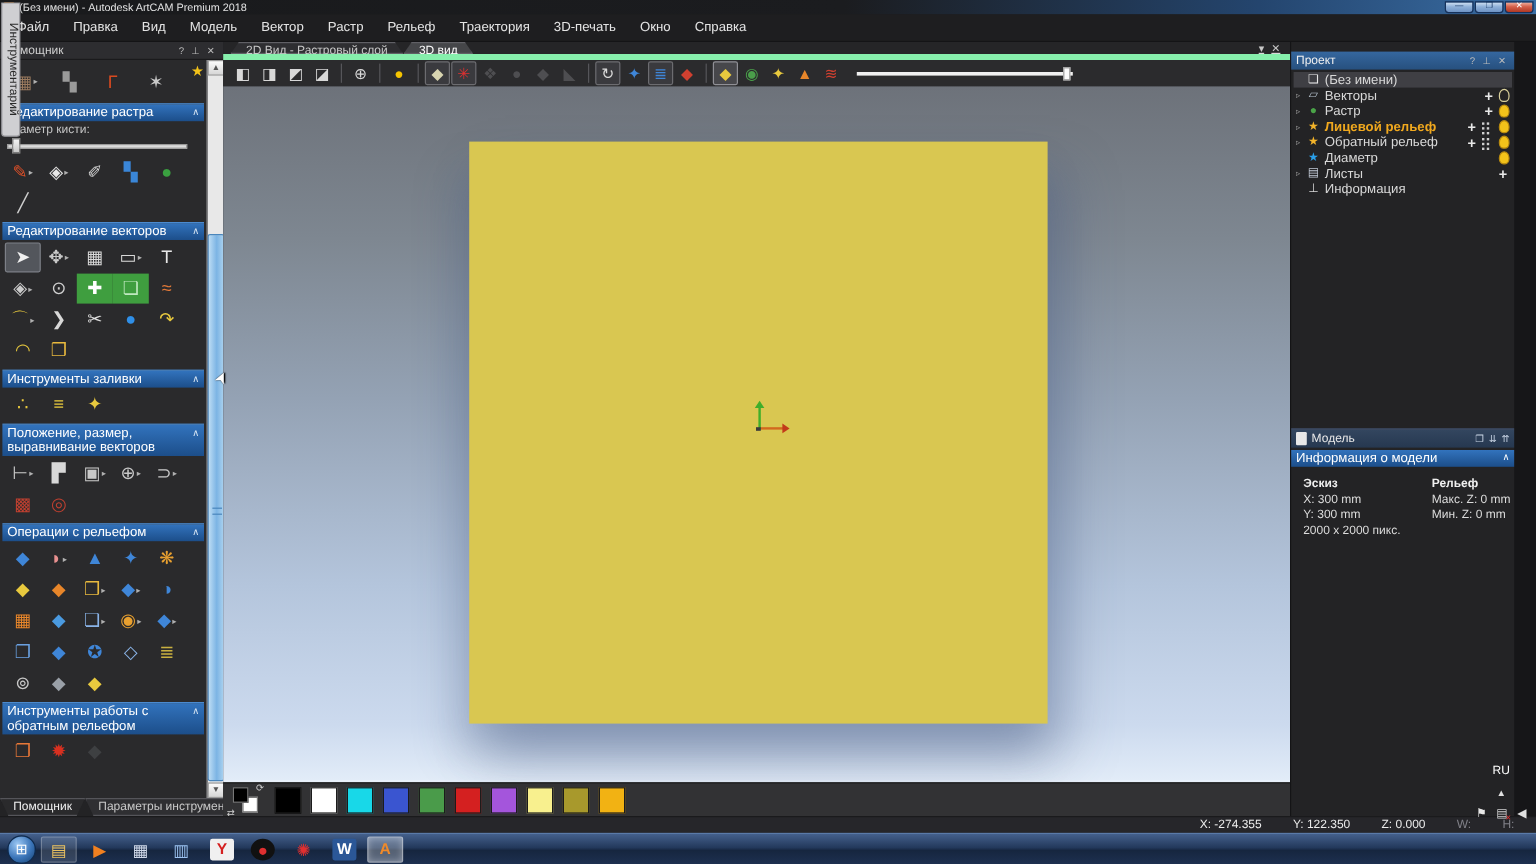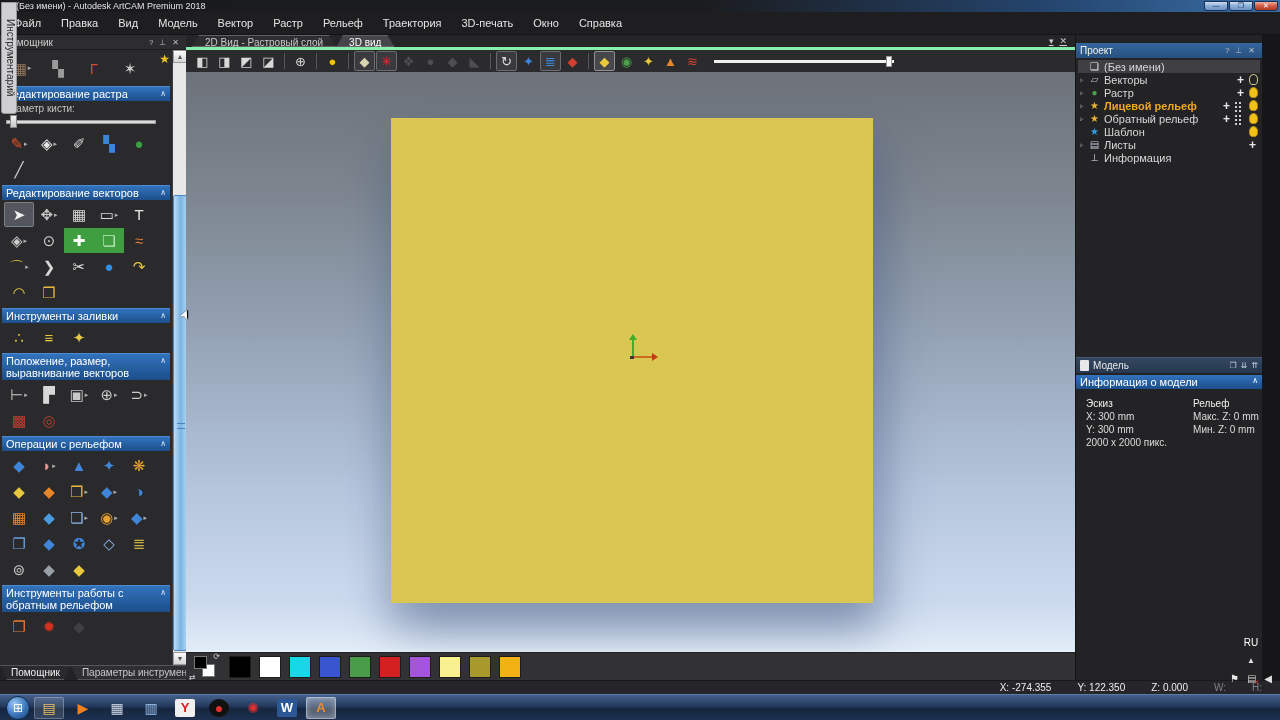--- a/index.html
+++ b/index.html
@@ -47,21 +47,21 @@
   .ascroll{position:absolute;right:0;top:15px;bottom:15px;width:14px;background:#e8e8e8;border-left:1px solid #3a3a3e;}
   .sbarrow{position:absolute;left:0;width:14px;height:13px;background:linear-gradient(#fbfbfb,#d6d6d6);border:1px solid #9a9a9a;color:#555;font-size:7px;text-align:center;line-height:12px;}
   .sbarrow.up{top:0;}
   .sbarrow.dn{bottom:0;}
   .sbthumb{position:absolute;left:0;width:14px;top:145px;bottom:14px;background:linear-gradient(90deg,#bcdcf4,#7cb4e4 55%,#a8d0ee);border:1px solid #4a86bc;border-radius:2px;}
   .sbthumb .grip{position:absolute;left:3px;top:50%;width:8px;height:6px;border-top:1px solid #4a86bc;border-bottom:1px solid #4a86bc;}
   .mouse-cursor{position:absolute;left:179px;top:307px;font-size:13px;color:#fff;text-shadow:0 0 1px #000,1px 1px 1px #000;transform:rotate(-65deg);z-index:50;}
 
   
   .main{position:absolute;left:186px;top:35px;width:889px;height:645px;background:#2b2b2d;}
-  .tabbar{position:absolute;left:0;top:0;width:100%;height:15px;background:#252527;display:flex;align-items:stretch;padding-left:6px;border-bottom:3px solid #86efac;text-decoration:underline;}
+  .tabbar{position:absolute;left:0;top:0;width:100%;height:15px;background:#252527;display:flex;align-items:stretch;padding-left:6px;border-bottom:5px solid #86efac;text-decoration:underline;}
   .ttab{padding:1px 12px 0 12px;font-size:10px;clip-path:polygon(7px 0,calc(100% - 7px) 0,100% 100%,0 100%);background:#2e2e31;color:#c8c8c8;border:1px solid #606065;white-space:nowrap;}
   .ttab.on{background:#454649;color:#ffffff;}
   .tabctl{margin-left:auto;display:flex;align-items:center;gap:6px;padding-right:8px;font-size:9px;color:#c8c8c8;}
   .toolbar{position:absolute;left:0;top:15px;width:100%;height:22px;display:flex;align-items:center;padding-left:6px;gap:1px;background:#2b2b2d;}
   .toolbar .tool{width:21px;height:20px;}
   .toolbar .tool .g{font-size:13px;}
   .tool.box{border:1px solid #6c6c70;background:#3a3a3e;border-radius:2px;}
   .toolbar .tool.sel{border:1px solid #909096;background:#47474b;}
   .vsep{width:1px;height:16px;background:#56565a;margin:0 4px;display:inline-block;}
   .tslider{position:relative;width:180px;height:12px;margin-left:10px;}
@@ -103,21 +103,21 @@
   .tgrid:before{content:"";position:absolute;left:1px;top:1px;width:2px;height:2px;background:#cfcfcf;
     box-shadow:4px 0 #cfcfcf,0 4px #cfcfcf,4px 4px #cfcfcf,0 8px #cfcfcf,4px 8px #cfcfcf;}
   .bulb{width:9px;height:11px;margin-left:3px;background:#f2c21a;border-radius:50% 50% 42% 42%;border:1px solid #b88a10;}
   .bulb.off{background:transparent;border:1px solid #d8cf9a;}
   .modelpanel{position:absolute;left:0;top:322px;width:100%;}
   .mphead{height:16px;background:linear-gradient(#33465f,#263850);display:flex;align-items:center;font-size:10px;color:#e8e8e8;padding:0 4px;border-top:1px solid #46597a;}
   .mpico{width:9px;height:11px;background:#e8e8e8;border-radius:1px;margin-right:4px;}
   .mpbtns{margin-left:auto;display:flex;gap:4px;font-size:8px;color:#c8d4e4;}
   .infohead{background:linear-gradient(#3273bd,#1c4e8a);color:#fff;font-size:11px;padding:1px 4px;display:flex;justify-content:space-between;margin-top:2px;}
   .infobody{display:flex;font-size:10px;color:#dcdcdc;padding:8px 0 0 10px;gap:26px;line-height:13px;}
-  .infocol .it{font-weight:normal;color:#f0f0f0;}
+  .infocol .it{font-weight:bold;color:#f0f0f0;}
 
   
   .redge{position:absolute;left:1262px;top:35px;width:18px;height:645px;background:#161618;}
   .vtab{position:absolute;left:1px;top:2px;width:16px;height:112px;background:#cfcfd2;color:#2a2a2a;font-size:10px;
     writing-mode:vertical-rl;text-align:center;border-radius:0 0 3px 3px;border:1px solid #9a9a9e;}
 
   
   .statusbar{position:absolute;left:0;top:680px;width:1280px;height:14px;background:#26262a;display:flex;align-items:center;justify-content:flex-end;font-size:10px;color:#ececec;gap:26px;padding-right:18px;border-top:1px solid #1a1a1c;}
   .statusbar .dim{color:#808088;}
 
@@ -633,21 +633,21 @@
         <span class="ticon" style="color: rgb(242, 179, 42);">★</span>
         <span class="tlabel">Обратный рельеф</span>
         <span class="tspace"></span>
         <span class="tplus">+</span>
         <span class="tgrid"></span>
         <span class="bulb"></span>
       </div>
       <div class="trow">
         <span class="exp"></span>
         <span class="ticon" style="color: rgb(42, 159, 232);">★</span>
-        <span class="tlabel">Шаблон</span>
+        <span class="tlabel">Диаметр</span>
         <span class="tspace"></span>
         <span class="bulb"></span>
       </div>
       <div class="trow">
         <span class="exp">▹</span>
         <span class="ticon" style="color: rgb(192, 200, 212);">▤</span>
         <span class="tlabel">Листы</span>
         <span class="tspace"></span>
         <span class="tplus">+</span>
       </div>

